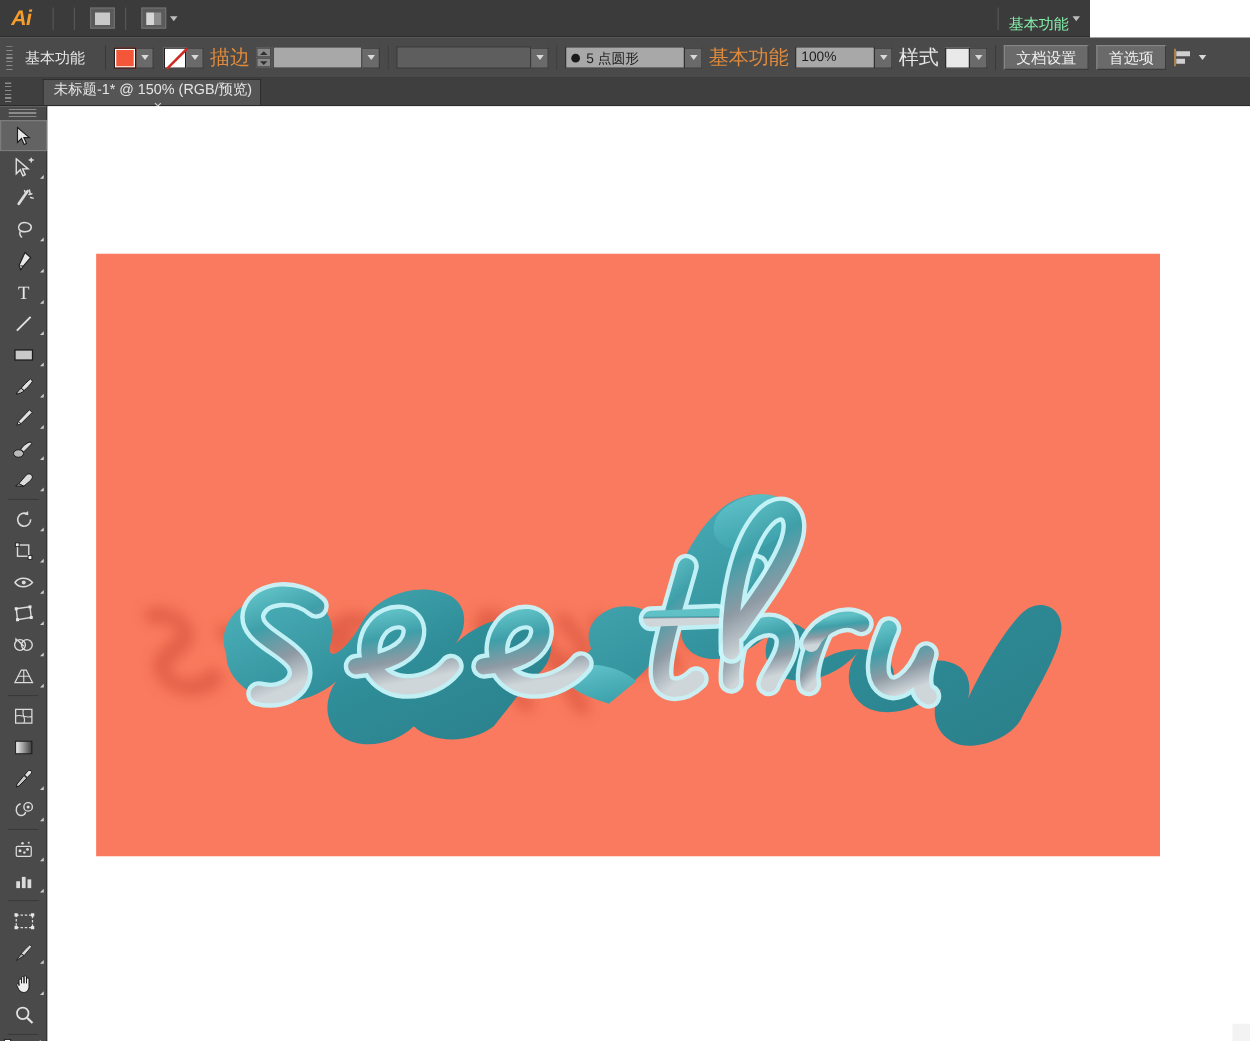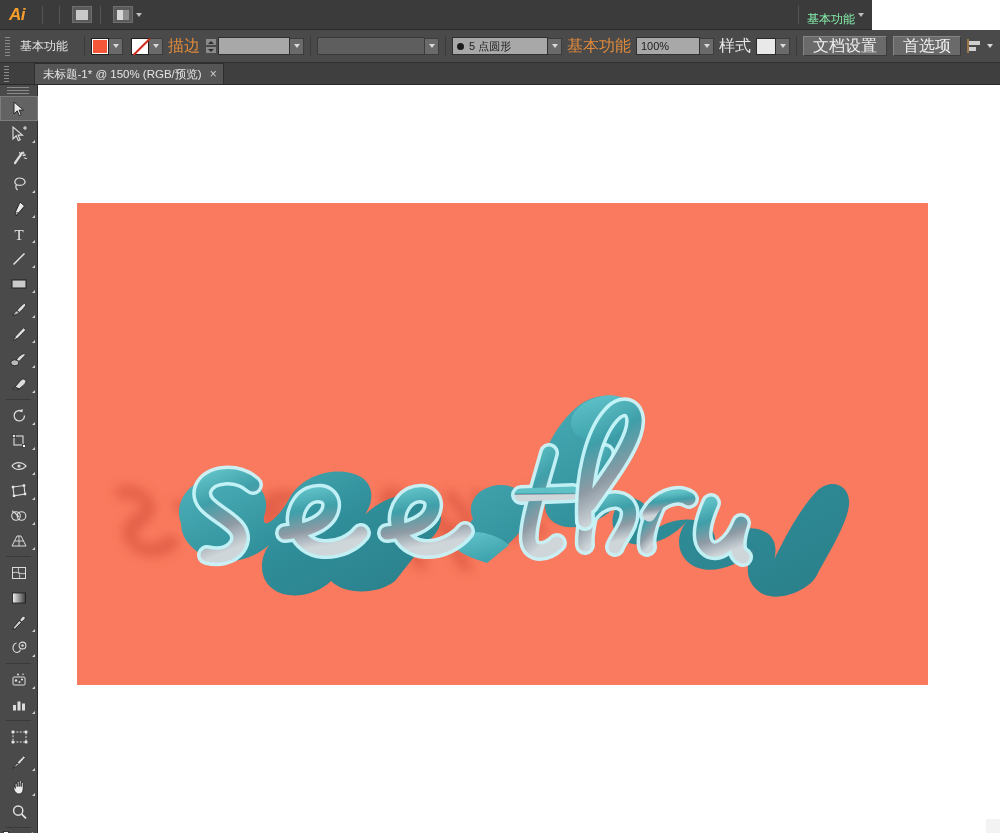--- a/index.html
+++ b/index.html
@@ -96,38 +96,38 @@
   }
   .field.dark { background: #5e5e5e; color: #d8d8d8; border-color: #3a3a3a; }
   .field.w70 { width: 72px; }
   .field.w110 { width: 108px; }
   .field.w96 { width: 96px; }
   .field.w44 { width: 64px; }
   .combo { display: flex; align-items: center; }
   .profile-dot { width: 7px; height: 7px; border-radius: 50%; background: #1b1b1b; margin-right: 5px; }
   .btn {
     height: 20px; background: #6a6a6a; border: 1px solid #858585; border-bottom-color:#3b3b3b; border-right-color:#3b3b3b;
-    color: #f0f0f0; font-size: 16px; display: flex; align-items: center; justify-content: center;
+    color: #f0f0f0; font-size: 12px; display: flex; align-items: center; justify-content: center;
     padding: 0 9px; white-space: nowrap; margin-right: 6px;
   }
   .style-swatch { width: 20px; height: 17px; background: #e9e9e9; border: 1px solid #2b2b2b; }
 
   
   .tabbar {
     position: absolute; left: 0; top: 63px; width: 1000px; height: 22px;
     background: #3f3f3f; border-bottom: 1px solid #2b2b2b; display: flex; align-items: flex-end;
   }
   .tab-grip {
     width: 10px; height: 22px; margin-left: 2px;
     background-image: repeating-linear-gradient(to bottom, #8b8b8b 0 1px, transparent 1px 3px);
     background-size: 5px 16px; background-repeat: no-repeat; background-position: 2px 4px;
   }
   .doc-tab {
     height: 21px; background: #555555; border: 1px solid #2e2e2e; border-bottom: none;
-    display: flex; align-items: center; padding: 0 6px 0 8px; margin-left: 22px;
+    display: flex; align-items: center; padding: 0 6px 0 8px; margin-left: 22px; flex-direction: column;
   }
   .doc-tab-title { color: #e4e4e4; font-size: 11.5px; white-space: nowrap; }
   .doc-tab-close { color: #cfcfcf; font-size: 12px; margin-left: 8px; line-height: 1; }
 
   
   .toolbar {
     position: absolute; left: 0; top: 85px; width: 38px; height: 748px;
     background: #4a4a4a; border-right: 1px solid #2d2d2d;
   }
   .tb-grip {

